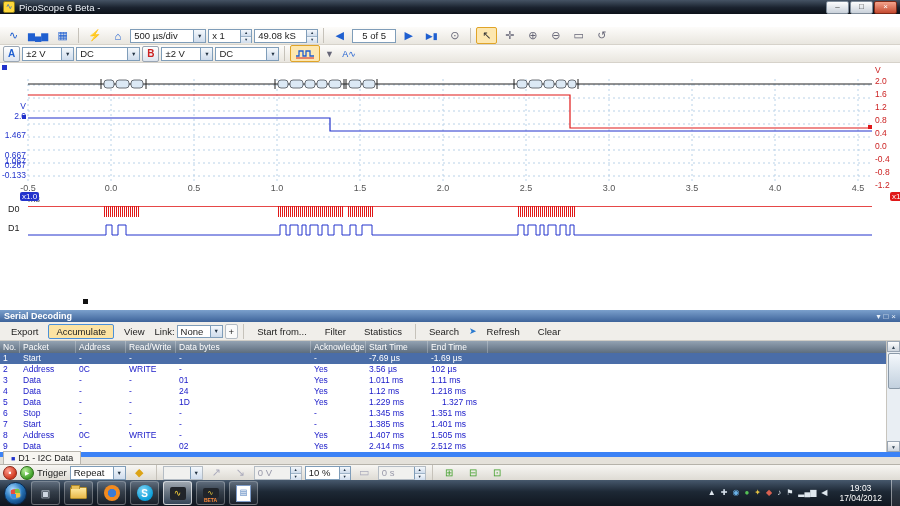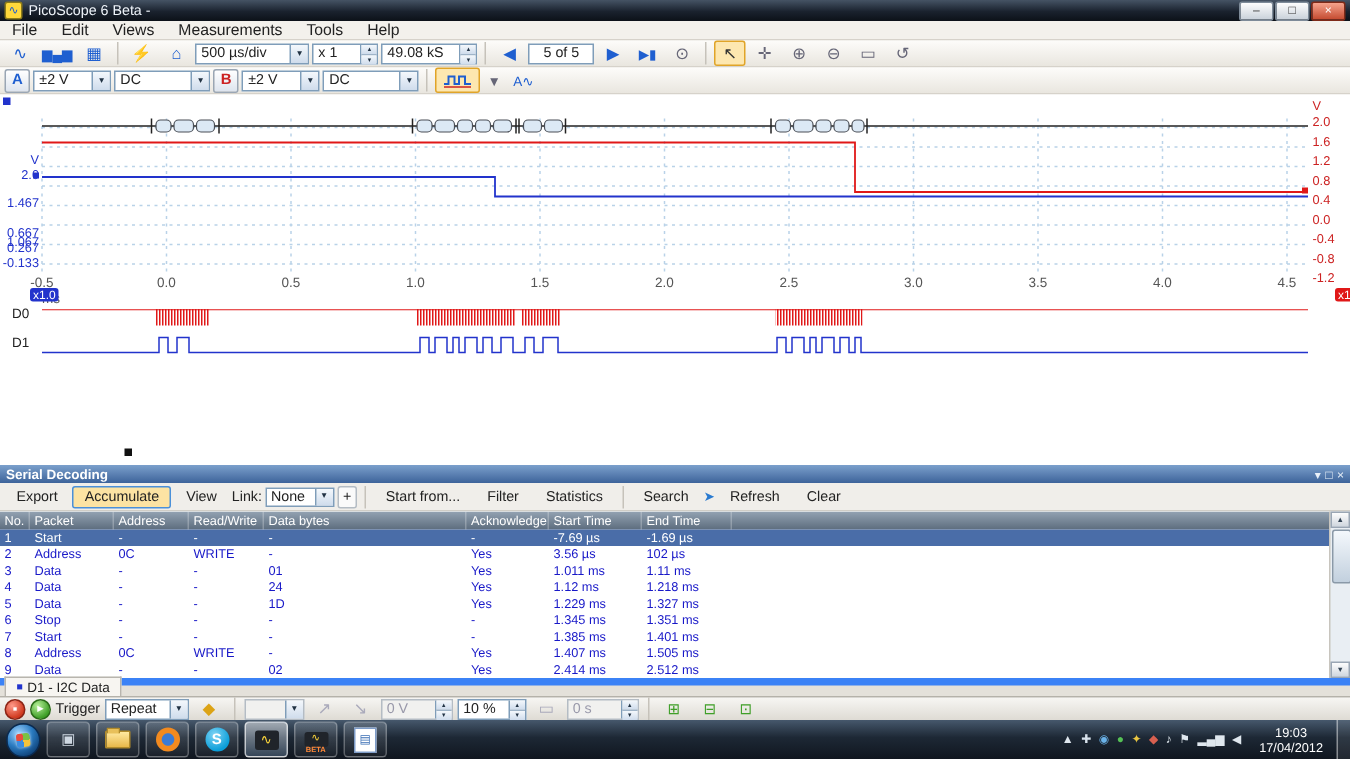--- a/index.html
+++ b/index.html
@@ -132,28 +132,20 @@
   <div class="titlebar">
     <span class="app-ico">∿</span>
     <span>PicoScope 6 Beta -</span>
     <span class="winbtns">
       <span class="winbtn">–</span>
       <span class="winbtn">□</span>
       <span class="winbtn close">×</span>
     </span>
   </div>
 
-  <div class="menubar" id="menubar">
-      <span class="menu-item">File</span>
-      <span class="menu-item">Edit</span>
-      <span class="menu-item">Views</span>
-      <span class="menu-item">Measurements</span>
-      <span class="menu-item">Tools</span>
-      <span class="menu-item">Help</span>
-    </div>
 
   <div class="bar toolbar1">
     <span class="tbtn">∿</span>
     <span class="tbtn small">▆▄▆</span>
     <span class="tbtn">▦</span>
     <span class="sep"></span>
     <span class="tbtn gold">⚡</span>
     <span class="tbtn">⌂</span>
     <div class="field" style="width:76px">
       <span class="val">500 µs/div</span>
@@ -400,21 +392,21 @@
         <span class="cell" style="width: 60px;">1.218 ms</span>
       </div>
       <div class="trow">
         <span class="cell" style="width: 20px;">5</span>
         <span class="cell" style="width: 56px;">Data</span>
         <span class="cell" style="width: 50px;">-</span>
         <span class="cell" style="width: 50px;">-</span>
         <span class="cell" style="width: 135px;">1D</span>
         <span class="cell" style="width: 55px;">Yes</span>
         <span class="cell" style="width: 62px;">1.229 ms</span>
-        <span class="cell" style="width: 60px;">1.327 ms</span>
+        <span class="cell" style="width: 60px; text-align: center;">1.327 ms</span>
       </div>
       <div class="trow">
         <span class="cell" style="width: 20px;">6</span>
         <span class="cell" style="width: 56px;">Stop</span>
         <span class="cell" style="width: 50px;">-</span>
         <span class="cell" style="width: 50px;">-</span>
         <span class="cell" style="width: 135px;">-</span>
         <span class="cell" style="width: 55px;">-</span>
         <span class="cell" style="width: 62px;">1.345 ms</span>
         <span class="cell" style="width: 60px;">1.351 ms</span>

